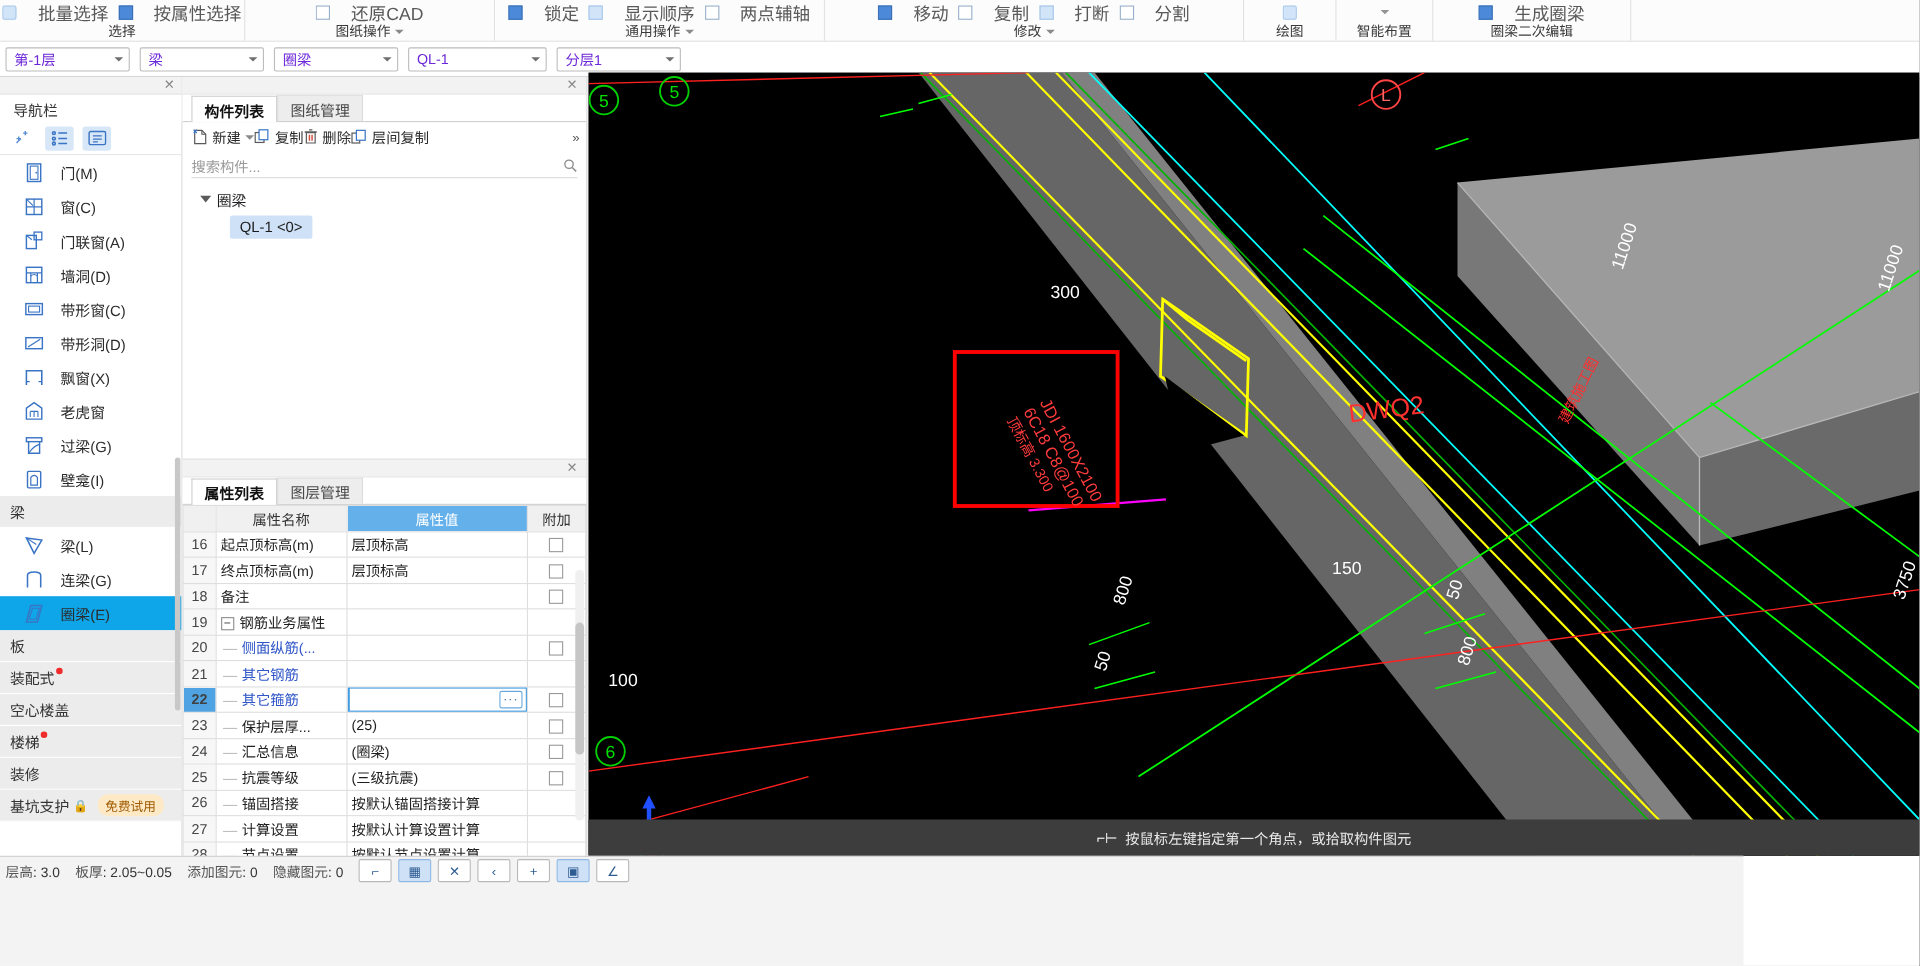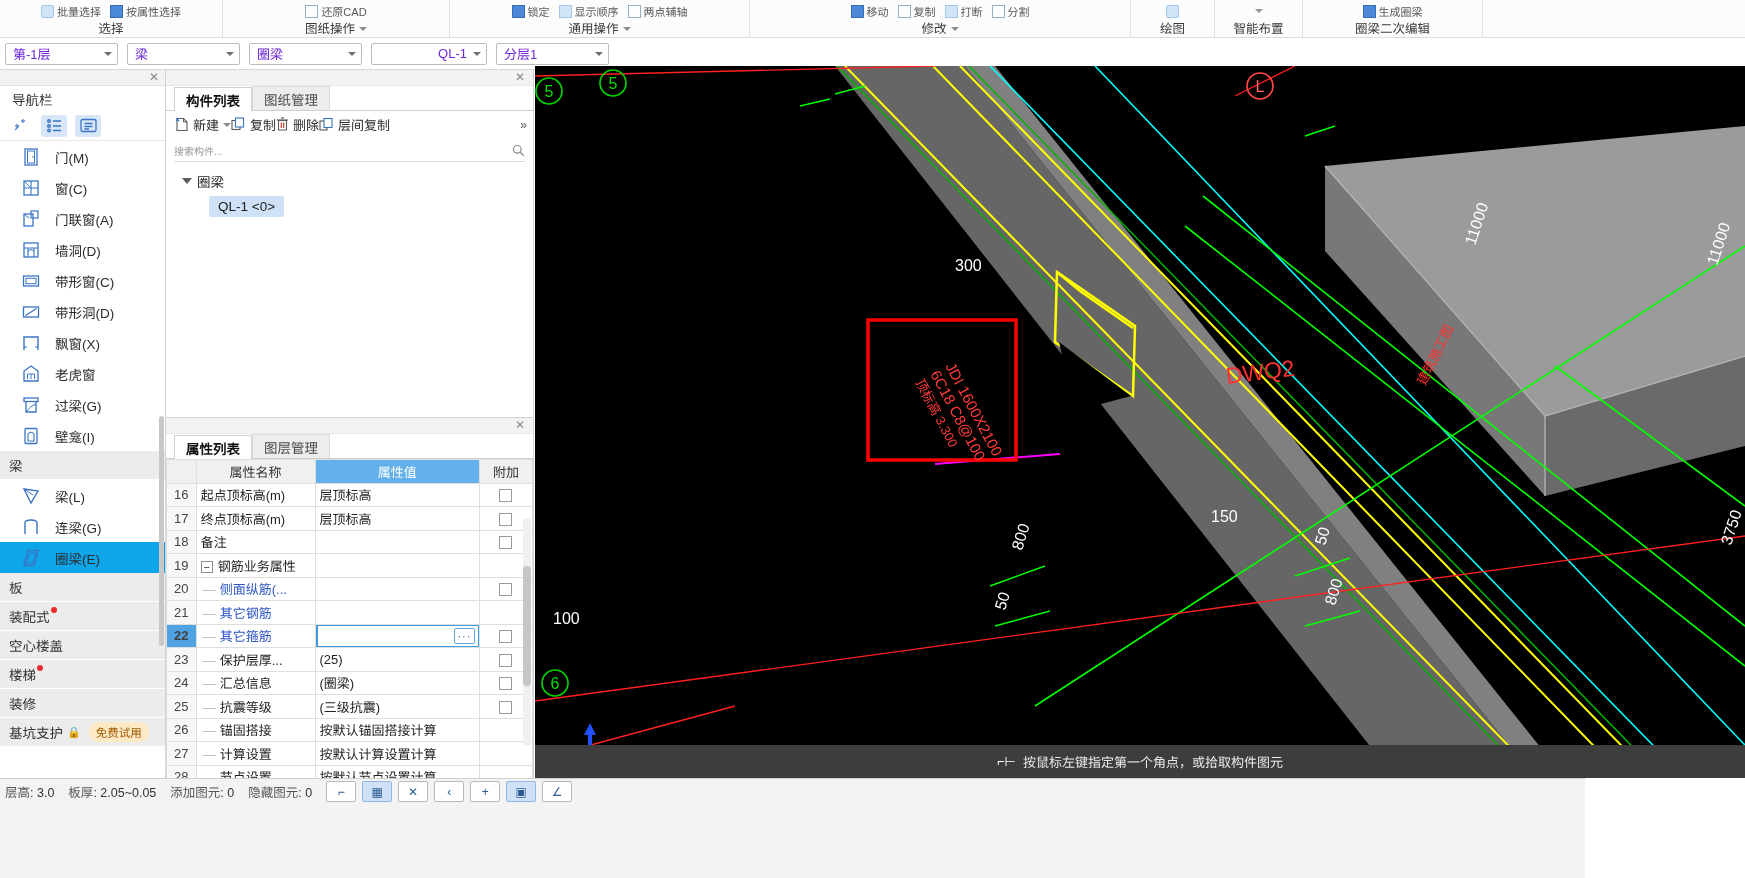--- a/index.html
+++ b/index.html
@@ -27,21 +27,21 @@
     display: flex; flex-direction: column; justify-content: flex-end;
     align-items: center;
     padding: 0 6px 2px 6px;
   }
   .rgroup:last-child { border-right: none; }
   .rgroup-items {
     display: flex; align-items: center; gap: 9px;
     height: 18px; overflow: hidden;
     position: relative; top: -2px;
   }
-  .ritem { display: flex; align-items: center; gap: 3px; color: #4b4b4b; font-size: 11px; white-space: nowrap; opacity: .92; }
+  .ritem { display: flex; align-items: center; gap: 19px; color: #4b4b4b; font-size: 16px; white-space: nowrap; opacity: .92; }
   .ritem .gi { width: 13px; height: 13px; flex: 0 0 13px; display:inline-block; }
   .rgroup-title {
     font-size: 12.5px; color: #3a3a3a; white-space: nowrap;
     display: flex; align-items: center; gap: 4px; line-height: 14px;
   }
   .caret-d {
     width: 0; height: 0; border-left: 4px solid transparent; border-right: 4px solid transparent;
     border-top: 4px solid #8a8a8a; display: inline-block;
   }
   .sw-blue { background:#3d7fd6; border:1px solid #2a63ad; }
@@ -57,21 +57,21 @@
   }
   .combo {
     height: 22px; background: #fff; border: 1px solid #bcbcbc; border-radius: 2px;
     display: flex; align-items: center; justify-content: space-between;
     padding: 0 5px 0 7px; font-size: 13px; color: #6d28d9; cursor: default;
   }
   .combo .caret { width:0;height:0;border-left:4px solid transparent;border-right:4px solid transparent;border-top:4px solid #6f6f6f; margin-left:6px;}
   #cb-floor { width: 113px; }
   #cb-cat   { width: 113px; }
   #cb-type  { width: 113px; }
-  #cb-name  { width: 116px; justify-content: flex-end; }
+  #cb-name  { width: 126px; }
   #cb-layer { width: 113px; }
 
   
   .navpanel {
     position: absolute; left: 0; top: 70px; width: 166px; height: 708px;
     background: #ffffff; border-right: 1px solid #d2d2d2;
     display: flex; flex-direction: column;
   }
   .nav-titlebar {
     height: 16px; background: #f2f2f2; position: relative; border-bottom: 1px solid #e4e4e4;
@@ -134,21 +134,21 @@
   .tab.inactive { background: #ededed; border-color: #dcdcdc; color: #4a4a4a; }
   .cmp-toolbar {
     height: 27px; display: flex; align-items: center; gap: 0; padding-left: 9px;
     font-size: 13px; color: #2b2b2b; position: relative;
   }
   .tb-btn { display: flex; align-items: center; gap: 4px; cursor: pointer; white-space: nowrap; }
   .tb-more { position: absolute; right: 7px; top: 7px; color: #555; font-size: 12px; letter-spacing:-1px; cursor:pointer;}
   .cmp-search {
     margin: 2px 8px 0 8px; height: 22px; border-bottom: 1px solid #dcdcdc;
     display: flex; align-items: center; justify-content: space-between;
-    font-size: 10px; color: #9a9a9a;
+    font-size: 13px; color: #9a9a9a;
   }
   .cmp-tree { padding: 8px 0 0 16px; font-size: 13.5px; }
   .tree-node { display: flex; align-items: center; gap: 5px; height: 22px; color: #1f1f1f; cursor: pointer;}
   .tri {
     width:0;height:0;border-left:5px solid transparent;border-right:5px solid transparent;
     border-top:6px solid #5a5a5a;
   }
   .tree-leaf {
     margin-left: 27px; margin-top: 4px; display: inline-flex; align-items: center; height: 21px;
     background: #cfe1f7; padding: 0 9px; border-radius: 2px; font-size: 13.5px; color: #1b1b1b;

